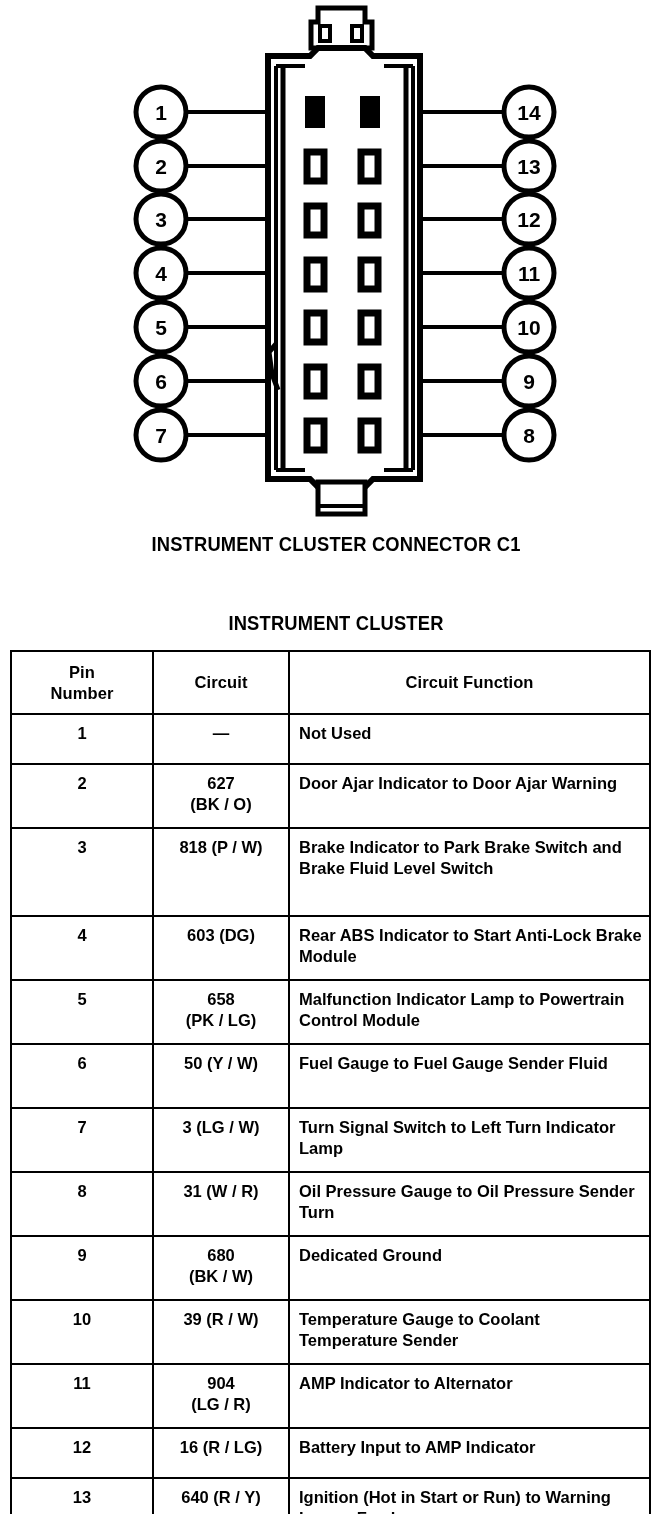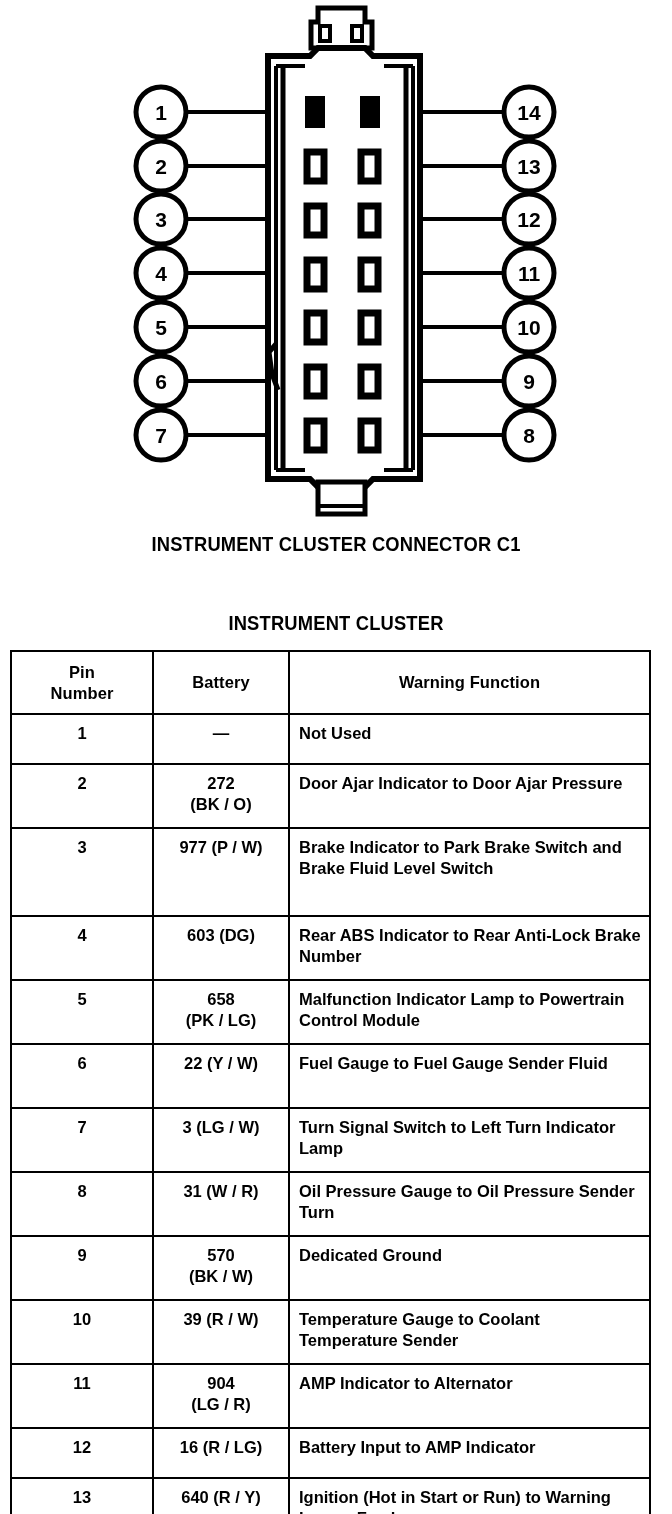--- a/index.html
+++ b/index.html
@@ -256,70 +256,70 @@
     <col class="c-pin">
       <col class="c-circuit">
       <col class="c-function">
   </colgroup>
   <thead>
     <tr>
       <th>
         <span>Pin</span><br>
         <span>Number</span>
       </th>
-      <th>Battery</th>
-      <th>Warning Function</th>
+      <th>Circuit</th>
+      <th>Circuit Function</th>
     </tr>
   </thead>
   <tbody id="pin-table-body">
       <tr class="r-tall">
         <td class="cell-pin">1</td>
         <td class="cell-circuit">—</td>
         <td class="cell-function">Not Used</td>
       </tr>
       <tr class="r-two">
         <td class="cell-pin">2</td>
-        <td class="cell-circuit">272
+        <td class="cell-circuit">627
 (BK / O)</td>
-        <td class="cell-function">Door Ajar Indicator to Door Ajar Pressure</td>
+        <td class="cell-function">Door Ajar Indicator to Door Ajar Warning</td>
       </tr>
       <tr class="r-three">
         <td class="cell-pin">3</td>
-        <td class="cell-circuit">977 (P / W)</td>
+        <td class="cell-circuit">818 (P / W)</td>
         <td class="cell-function">Brake Indicator to Park Brake Switch and Brake Fluid Level Switch</td>
       </tr>
       <tr class="r-two">
         <td class="cell-pin">4</td>
         <td class="cell-circuit">603 (DG)</td>
-        <td class="cell-function">Rear ABS Indicator to Rear Anti-Lock Brake Number</td>
+        <td class="cell-function">Rear ABS Indicator to Start Anti-Lock Brake Module</td>
       </tr>
       <tr class="r-two">
         <td class="cell-pin">5</td>
         <td class="cell-circuit">658
 (PK / LG)</td>
         <td class="cell-function">Malfunction Indicator Lamp to Powertrain Control Module</td>
       </tr>
       <tr class="r-two">
         <td class="cell-pin">6</td>
-        <td class="cell-circuit">22 (Y / W)</td>
+        <td class="cell-circuit">50 (Y / W)</td>
         <td class="cell-function">Fuel Gauge to Fuel Gauge Sender Fluid</td>
       </tr>
       <tr class="r-two">
         <td class="cell-pin">7</td>
         <td class="cell-circuit">3 (LG / W)</td>
         <td class="cell-function">Turn Signal Switch to Left Turn Indicator Lamp</td>
       </tr>
       <tr class="r-two">
         <td class="cell-pin">8</td>
         <td class="cell-circuit">31 (W / R)</td>
         <td class="cell-function">Oil Pressure Gauge to Oil Pressure Sender Turn</td>
       </tr>
       <tr class="r-two">
         <td class="cell-pin">9</td>
-        <td class="cell-circuit">570
+        <td class="cell-circuit">680
 (BK / W)</td>
         <td class="cell-function">Dedicated Ground</td>
       </tr>
       <tr class="r-two">
         <td class="cell-pin">10</td>
         <td class="cell-circuit">39 (R / W)</td>
         <td class="cell-function">Temperature Gauge to Coolant Temperature Sender</td>
       </tr>
       <tr class="r-two">
         <td class="cell-pin">11</td>

